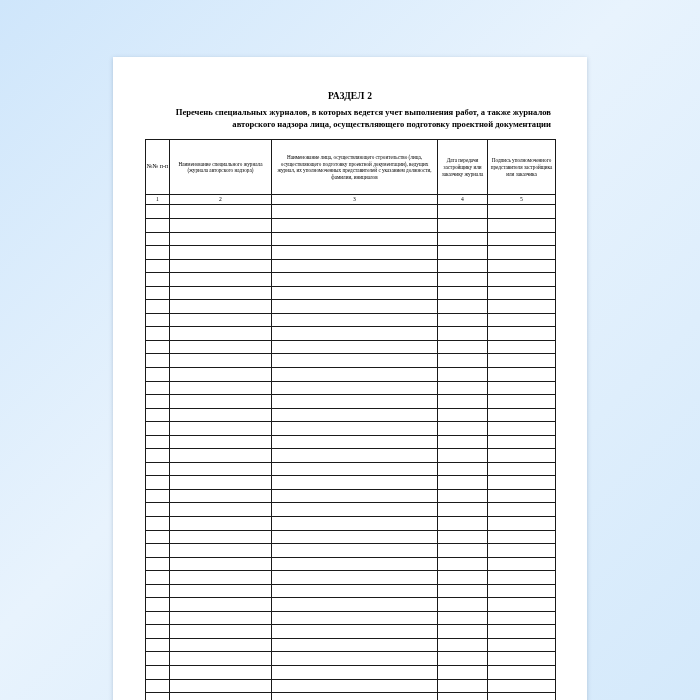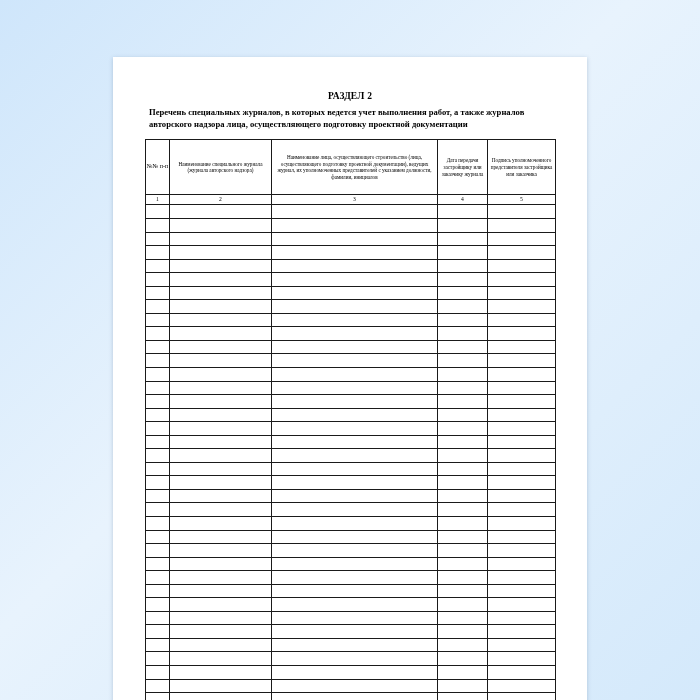--- a/index.html
+++ b/index.html
@@ -39,21 +39,21 @@
   }
   .doc-title {
     text-align: center;
     font-weight: bold;
     font-size: 9.5px;
     letter-spacing: 0.2px;
     margin: 0 0 5px 0;
     color: #000;
   }
   .doc-subtitle {
-    text-align: left;
+    text-align: right;
     font-weight: bold;
     font-size: 8.6px;
     line-height: 1.42;
     margin: 0 0 9px 0;
     color: #000;
     padding: 0 4px;
   }
   table.reg {
     border-collapse: collapse;
     table-layout: fixed;

